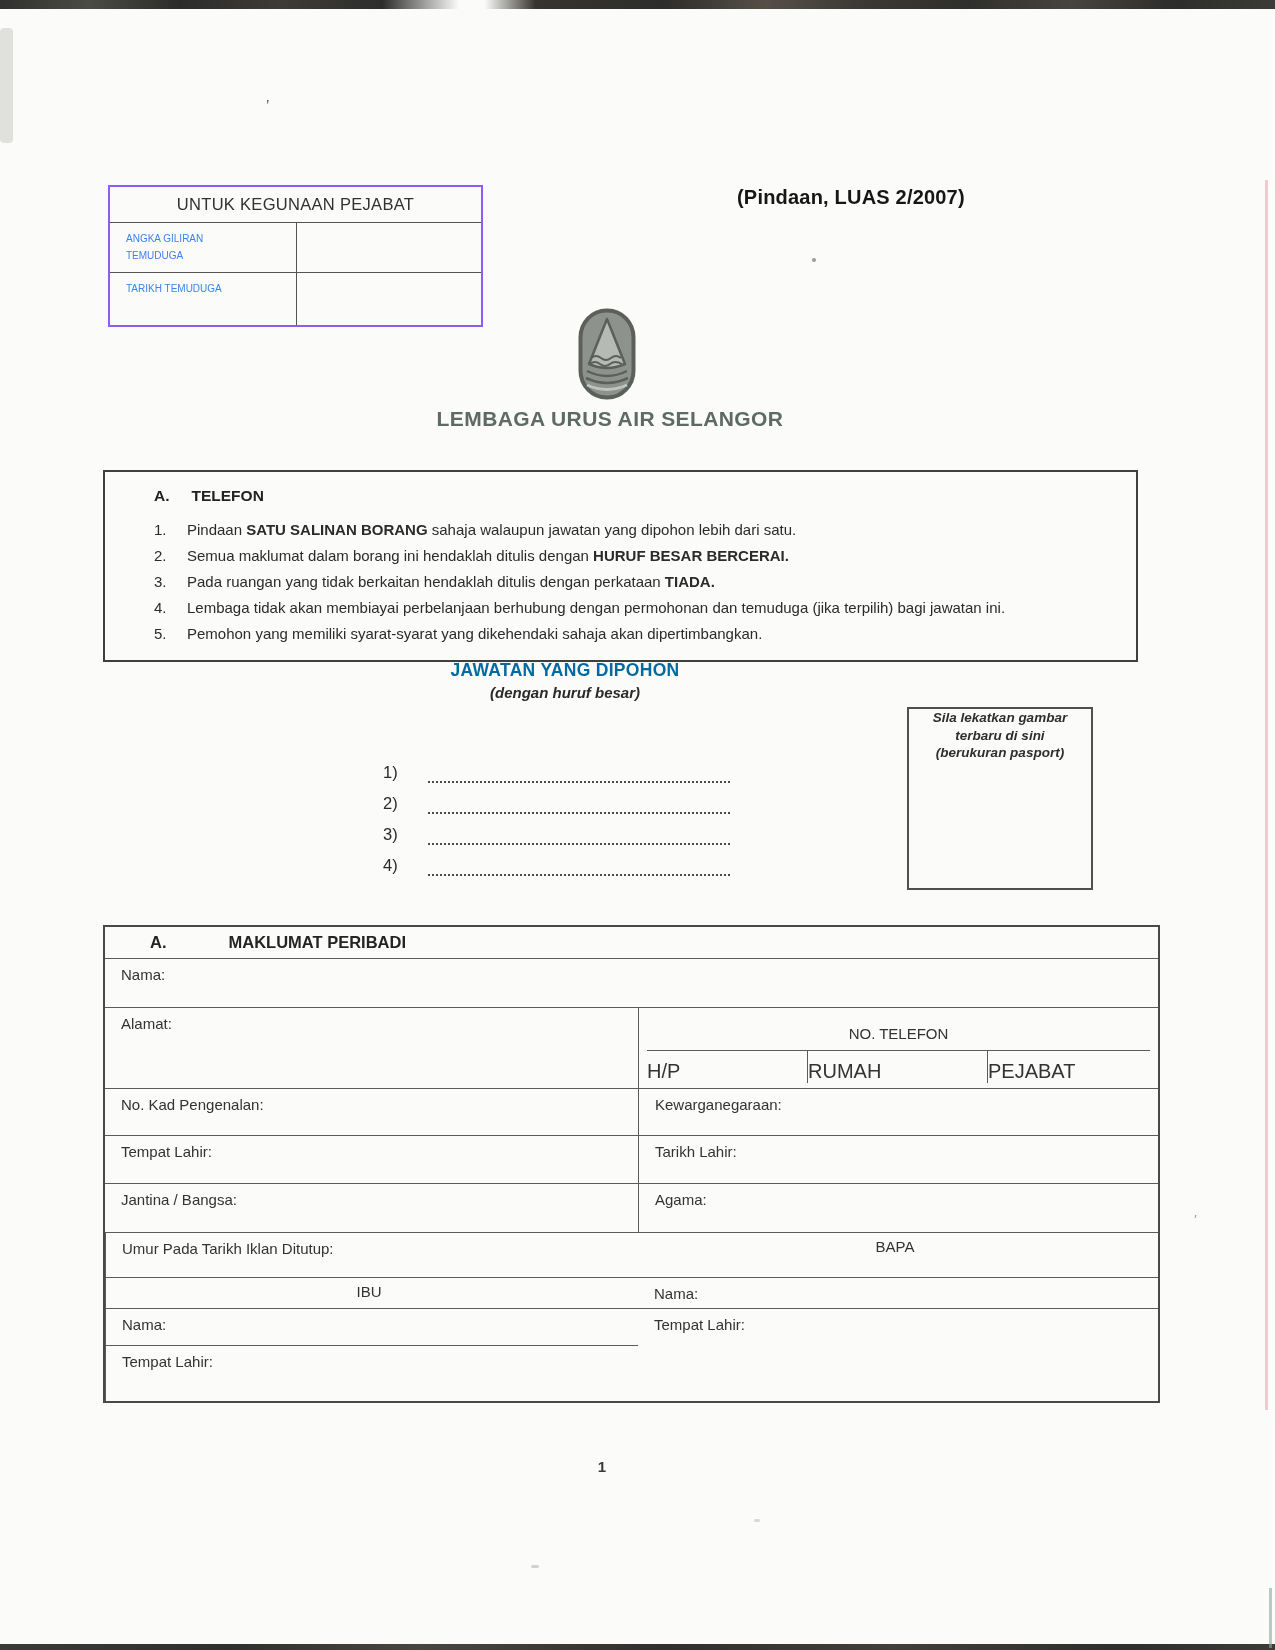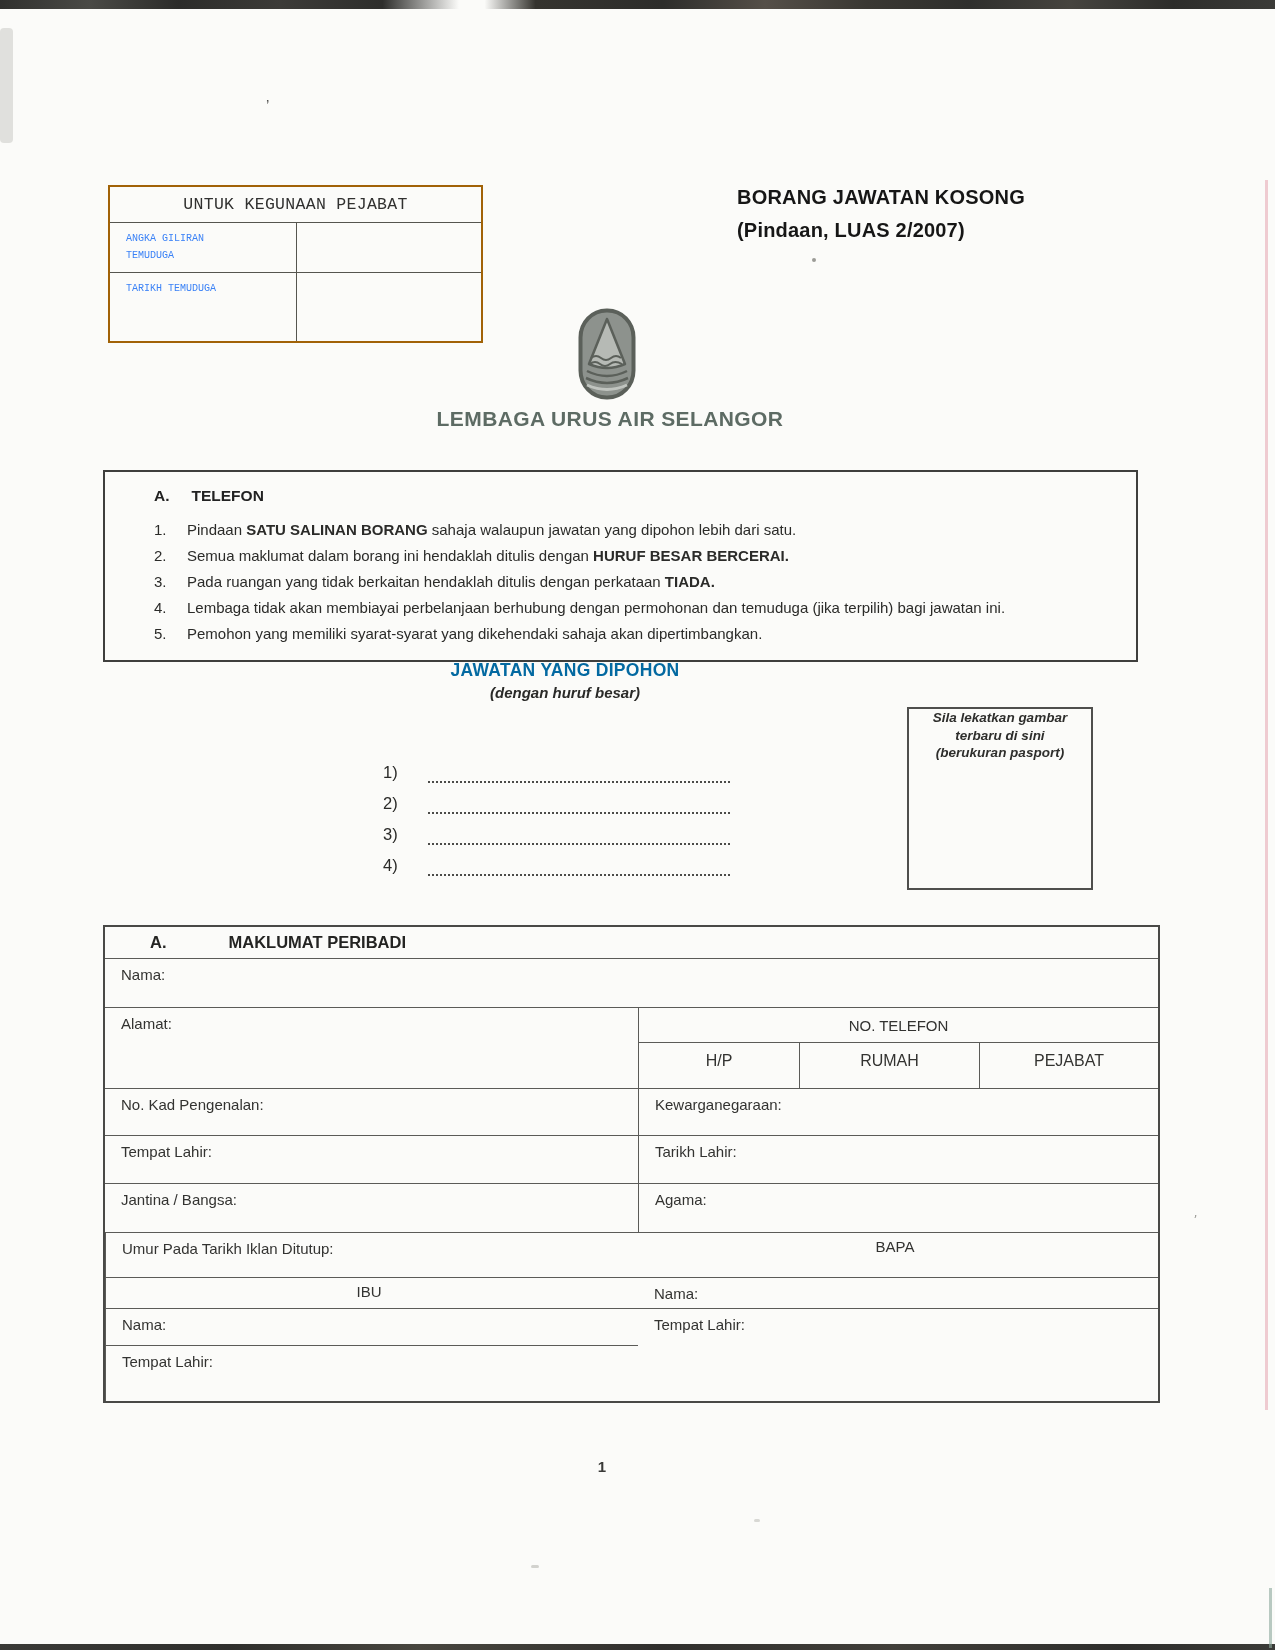--- a/index.html
+++ b/index.html
@@ -35,23 +35,23 @@
     background:#dadad6;border-radius:4px;opacity:.8;
   }
   .speck-apostrophe{position:absolute;left:266px;top:96px;font-size:15px;color:#4f4f4d;}
   .speck-dot{position:absolute;left:812px;top:258px;width:4px;height:4px;border-radius:50%;background:#9b9b97;}
   .speck-tick{position:absolute;left:1193px;top:1212px;font-size:13px;color:#8a8a86;transform:rotate(18deg);}
   .speck-low1{position:absolute;left:531px;top:1565px;width:8px;height:3px;background:#d2d2ce;border-radius:2px;}
   .speck-low2{position:absolute;left:754px;top:1519px;width:6px;height:3px;background:#d8d8d4;border-radius:2px;}
 
   
   .office-box{
-    position:absolute;left:108px;top:185px;width:375px;height:158px;
-    border:2px solid #a16207;box-sizing:border-box;
-    display:grid;grid-template-columns:187px 1fr;grid-template-rows:36px 50px 1fr;font-family:Liberation Mono, monospace;
+    position:absolute;left:108px;top:185px;width:375px;height:142px;
+    border:2px solid #8b5cf6;box-sizing:border-box;
+    display:grid;grid-template-columns:187px 1fr;grid-template-rows:36px 50px 1fr;
   }
   .office-title{
     grid-column:1/3;display:flex;align-items:center;justify-content:center;
     font-size:16.5px;letter-spacing:.3px;color:#313130;
     border-bottom:1.5px solid #55554f;
   }
   .office-label{
     font-size:10px;line-height:17px;padding:7px 4px 0 16px;color:#3b82f6;
     border-right:1.5px solid #55554f;box-sizing:border-box;
   }
@@ -118,27 +118,27 @@
   .pc.bt{border-top:1.5px solid #5b5b58;}
   .pc.bl{border-left:1.5px solid #5b5b58;}
   .pc.center{text-align:center;padding-left:0;padding-top:5px;}
   .pheader{
     grid-column:1/3;box-sizing:border-box;
     font-size:16.5px;font-weight:bold;color:#242422;
     padding:6px 0 0 45px;border-bottom:1.5px solid #5b5b58;
   }
   .pheader .sec-title{margin-left:62px;}
   .subtel{display:grid;grid-template-columns:160px 180px 1fr;grid-template-rows:35px 1fr;
-    box-sizing:border-box;border-left:1.5px solid #5b5b58;padding:0;}
+    box-sizing:border-box;border-left:1.5px solid #5b5b58;padding:8px;}
   .subtel .tel-head{
     grid-column:1/4;display:flex;align-items:center;justify-content:center;
     font-size:15px;border-bottom:1.5px solid #5b5b58;box-sizing:border-box;
   }
   .subtel .tel-col{
-    text-align:center;padding-top:9px;font-size:16px;box-sizing:border-box;
+    padding-top:9px;font-size:20px;box-sizing:border-box;
   }
   .subtel .tel-col + .tel-col{border-left:1.5px solid #5b5b58;}
 
   .page-number{
     position:absolute;left:570px;top:1458px;width:64px;text-align:center;
     font-size:15px;font-weight:bold;color:#3a3a38;
   }
 </style>
 </head>
 <body>
@@ -161,21 +161,20 @@
     <div class="office-label r1">
       <div>ANGKA GILIRAN</div>
       <div>TEMUDUGA</div>
     </div>
     <div class="office-cell r1"></div>
     <div class="office-label">TARIKH TEMUDUGA</div>
     <div class="office-cell"></div>
   </div>
 
   <div class="form-title">
-    <div>BORANG JAWATAN KOSONG</div>
     <div>(Pindaan, LUAS 2/2007)</div>
   </div>
 
   <div class="logo-wrap">
     <svg width="58" height="92" viewBox="0 0 58 92" xmlns="http://www.w3.org/2000/svg">
       <rect x="2.5" y="2.5" width="53" height="87" rx="26" ry="27" fill="#8d928d" stroke="#5b605a" stroke-width="4"></rect>
       <path d="M29 11 L11 56 Q29 64 47 56 Z" fill="#b6bab5" stroke="#5b605a" stroke-width="2.5" stroke-linejoin="round"></path>
       <path d="M13 50 Q18 46 23 50 T33 50 T43 50" fill="none" stroke="#5b605a" stroke-width="2"></path>
       <path d="M12 56 Q17 52 22 56 T32 56 T44 56" fill="none" stroke="#5b605a" stroke-width="2"></path>
       <path d="M9 63 Q29 73 49 63" fill="none" stroke="#5b605a" stroke-width="2.5"></path>

